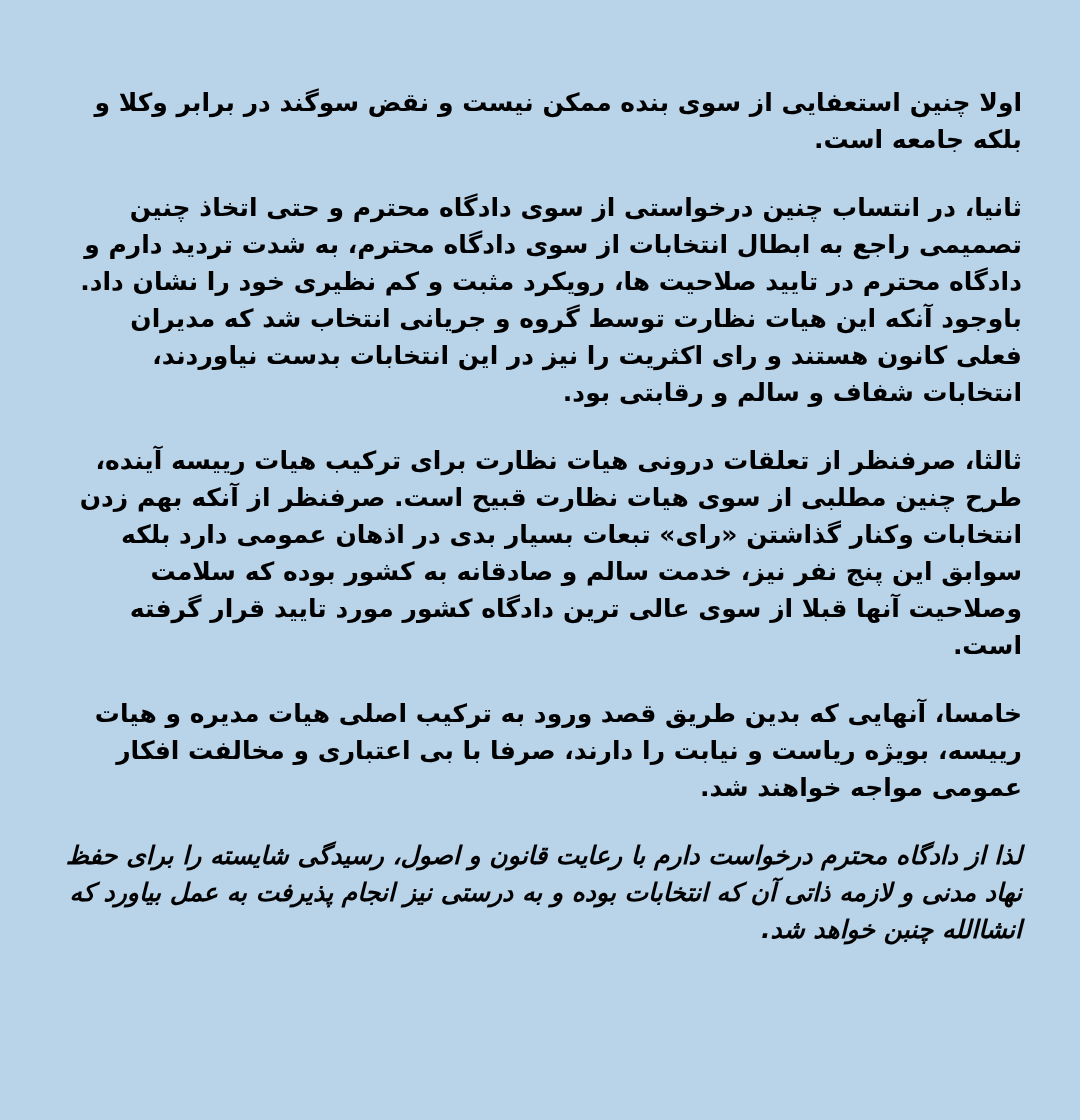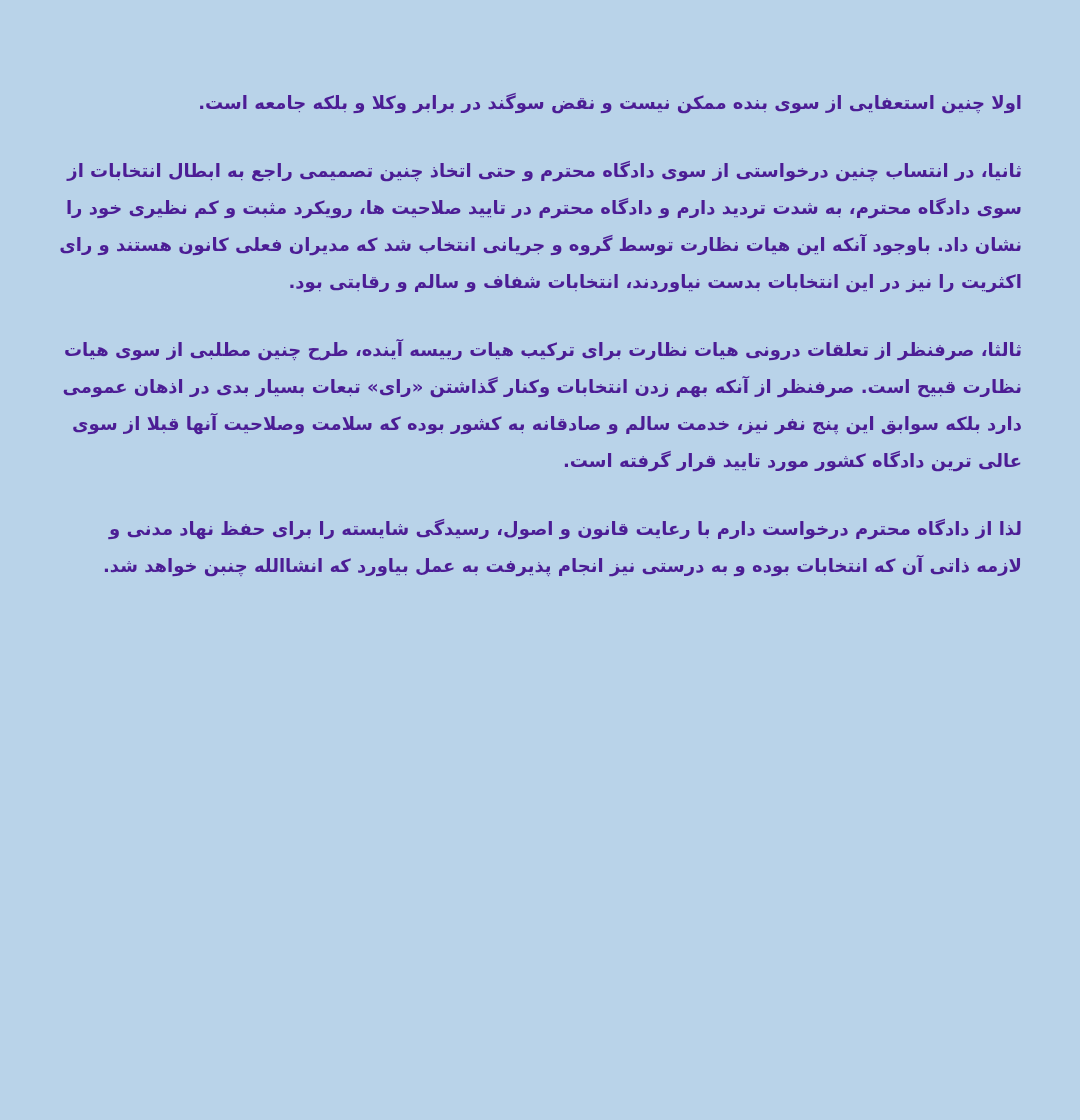--- a/index.html
+++ b/index.html
@@ -12,37 +12,39 @@
     height: 1120px;
     overflow: hidden;
   }
   .letter-page {
     box-sizing: border-box;
     width: 1080px;
     height: 1120px;
     direction: rtl;
     padding: 84px 58px 40px 58px;
     background: #b9d3e9;
-    color: #4c1d95;
+    color: #000000;
     font-family: "DejaVu Sans", sans-serif;
     font-weight: bold;
-    font-size: 18px;
+    font-size: 25px;
     line-height: 37px;
     text-align: right;
     letter-spacing: -0.2px;
   }
   .letter-paragraph {
     margin: 0 0 31px 0;
     padding: 0;
   }
   .letter-paragraph:last-child {
     margin-bottom: 12px;
+    font-style: italic;
   }
 </style>
 </head>
 <body>
 
 <main class="letter-page">
   <p class="letter-paragraph">اولا چنین استعفایی  از سوی بنده ممکن نیست و نقض سوگند در برابر وکلا و بلکه جامعه است.</p>
   <p class="letter-paragraph">ثانیا، در انتساب چنین درخواستی از سوی دادگاه محترم و حتی اتخاذ چنین تصمیمی راجع به ابطال انتخابات از سوی  دادگاه محترم، به شدت تردید دارم و دادگاه محترم در تایید صلاحیت ها، رویکرد مثبت و کم نظیری  خود را نشان داد. باوجود آنکه این هیات نظارت توسط گروه و جریانی انتخاب شد که مدیران فعلی کانون هستند و رای اکثریت را نیز در این انتخابات بدست نیاوردند، انتخابات شفاف و سالم و رقابتی بود.</p>
   <p class="letter-paragraph">ثالثا، صرفنظر از تعلقات درونی هیات نظارت برای  ترکیب هیات رییسه آینده، طرح چنین مطلبی از سوی هیات نظارت قبیح است. صرفنظر از آنکه بهم زدن انتخابات وکنار گذاشتن «رای» تبعات بسیار بدی در اذهان عمومی دارد بلکه سوابق این  پنج نفر نیز، خدمت سالم و صادقانه به کشور بوده که سلامت وصلاحیت آنها قبلا از سوی عالی ترین دادگاه کشور مورد تایید قرار گرفته است.</p>
+  <p class="letter-paragraph">خامسا، آنهایی که بدین طریق قصد ورود به ترکیب اصلی هیات مدیره و هیات رییسه، بویژه ریاست و نیابت را دارند، صرفا با بی اعتباری و مخالفت افکار عمومی  مواجه خواهند شد.</p>
   <p class="letter-paragraph">لذا از دادگاه محترم درخواست دارم با رعایت قانون و اصول، رسیدگی شایسته را برای حفظ نهاد مدنی و لازمه ذاتی آن که انتخابات بوده و به درستی نیز انجام پذیرفت به عمل بیاورد که انشاالله چنبن خواهد شد.</p>
 </main>
 
 </body></html>

